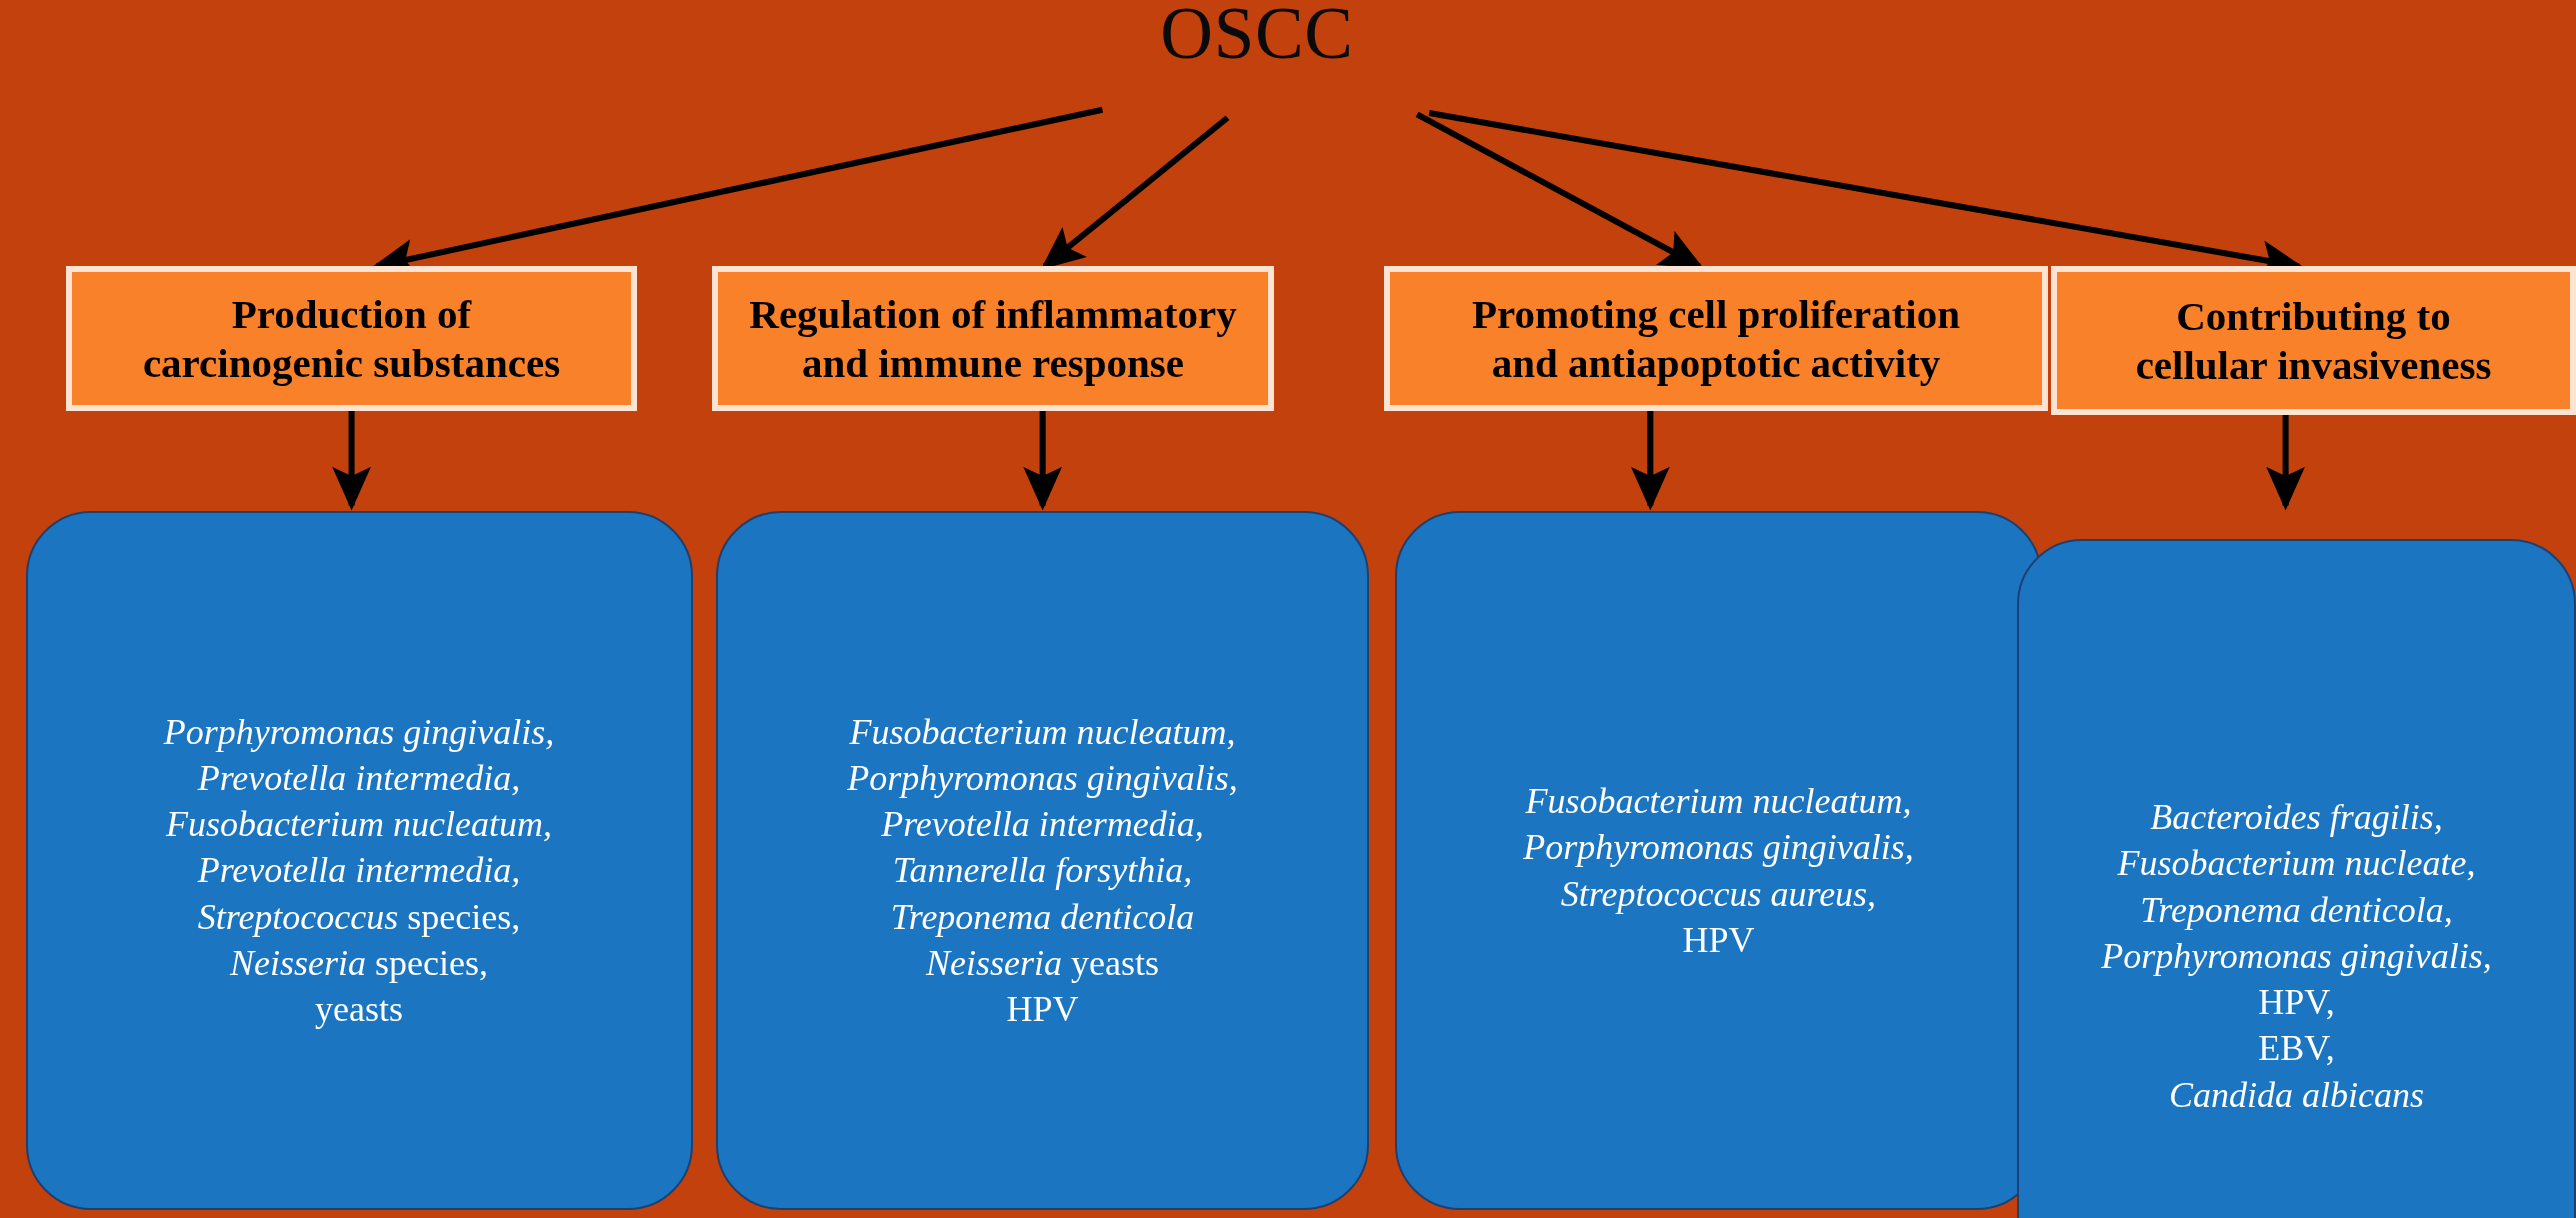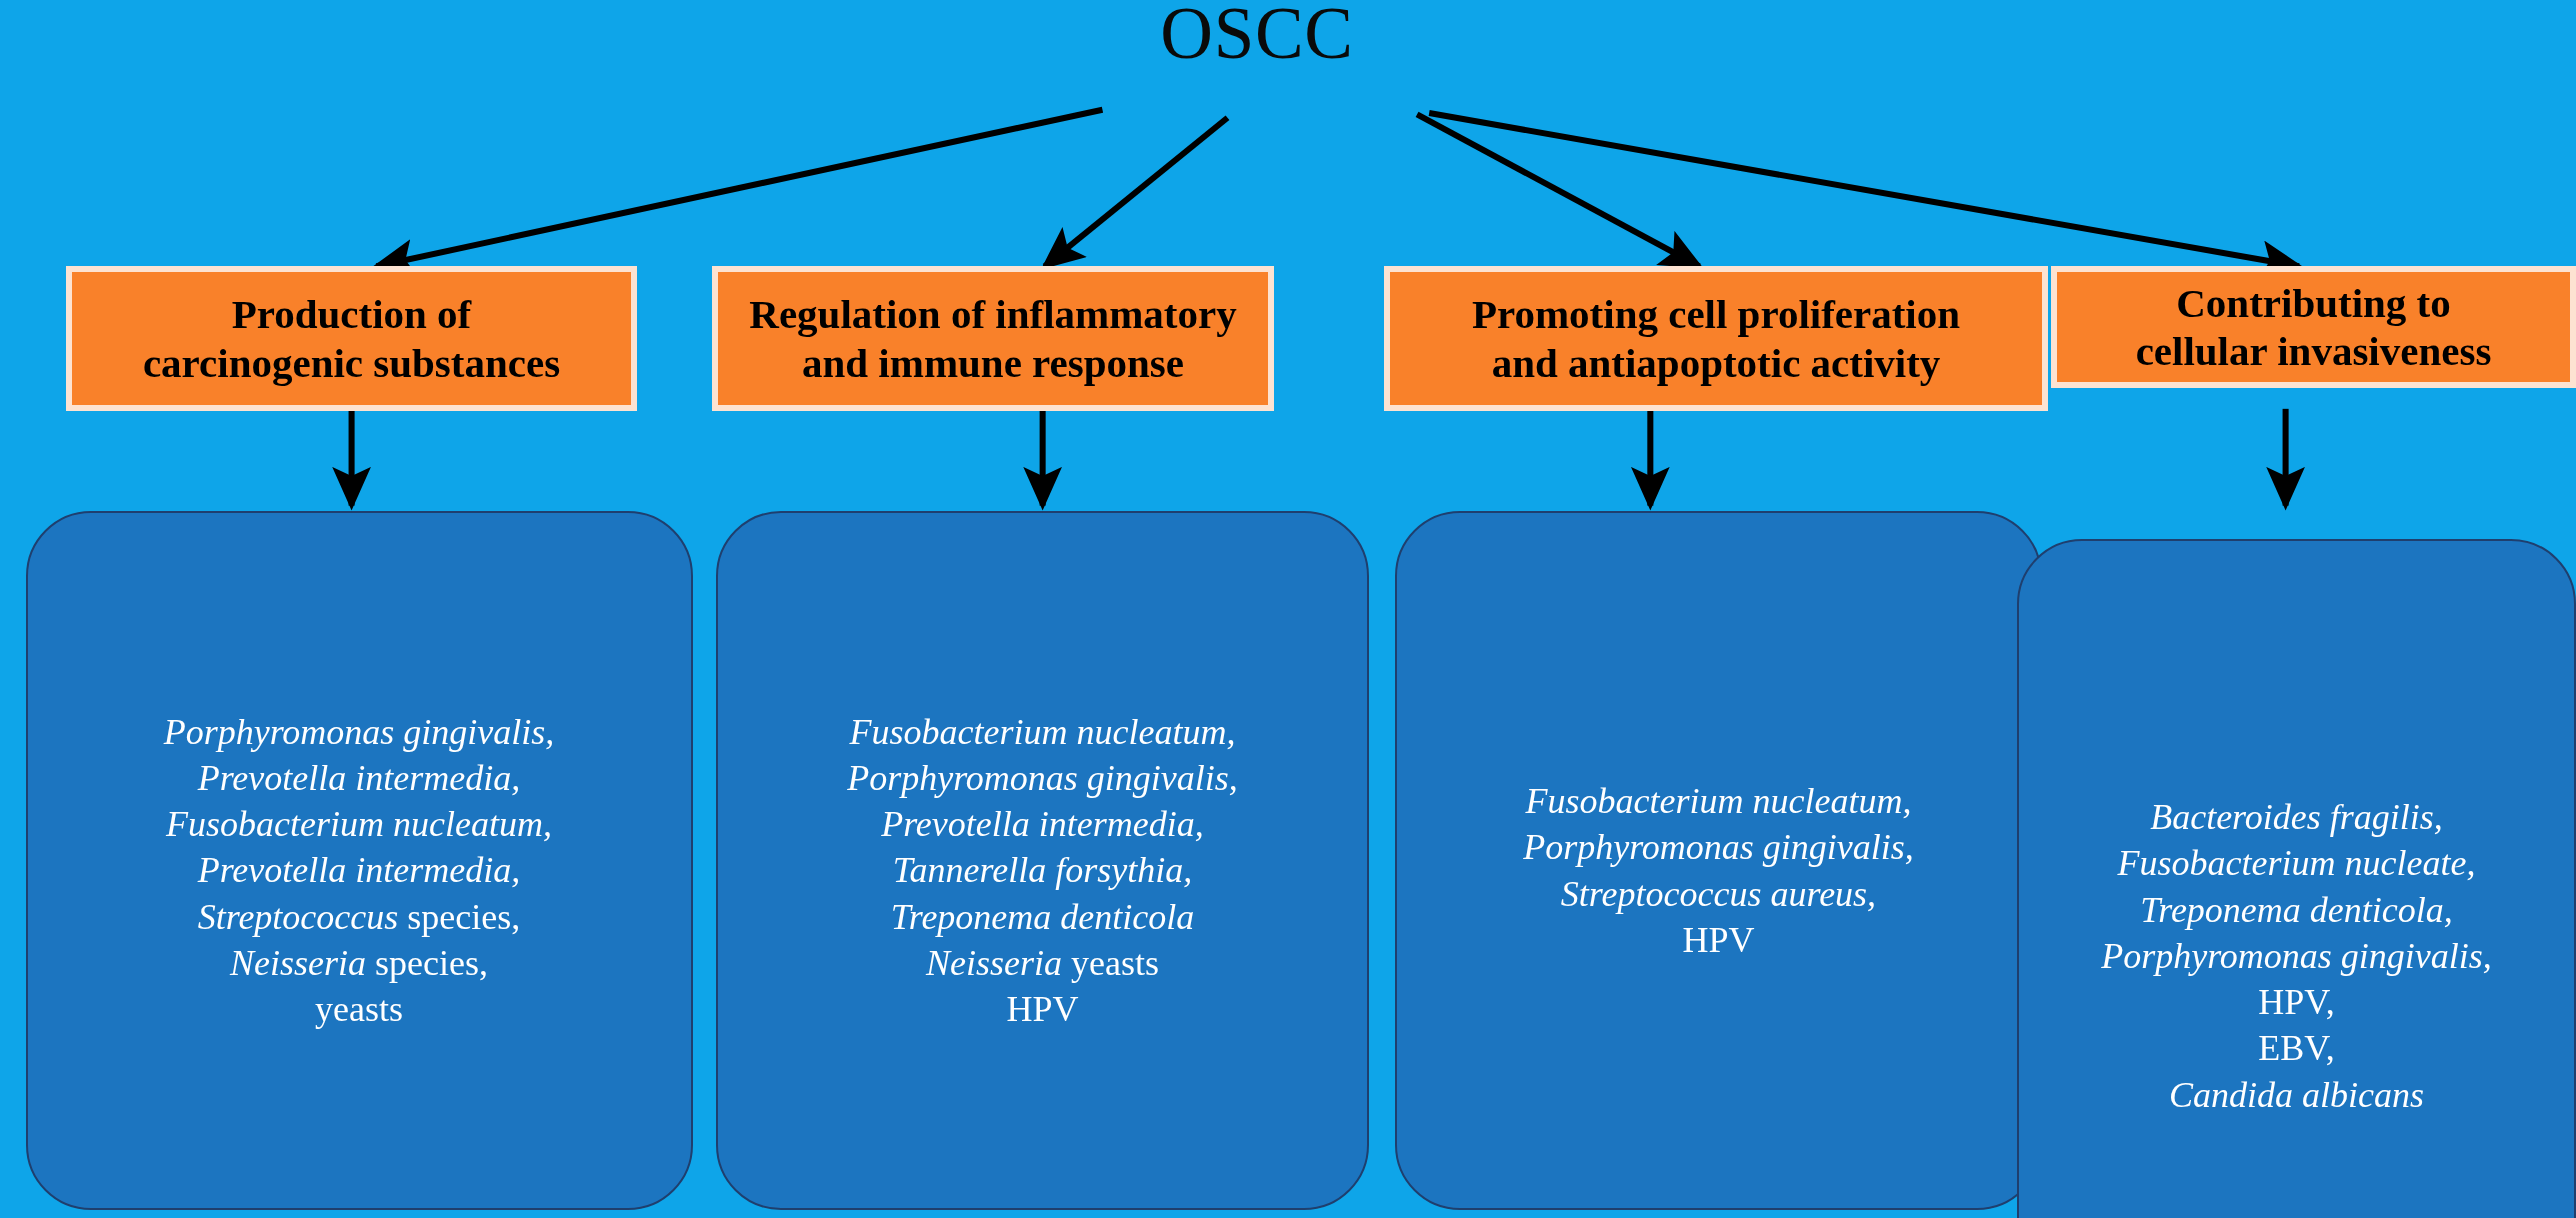--- a/index.html
+++ b/index.html
@@ -8,21 +8,21 @@
     padding: 0;
     background: #ffffff;
   }
   body {
     font-family: "Liberation Serif", "DejaVu Serif", serif;
   }
   #stage {
     position: relative;
     width: 2576px;
     height: 1219px;
-    background: #0ea5e9;
+    background: #c2410c;
     overflow: hidden;
   }
 
   
   #oscc-title {
     position: absolute;
     left: 1082px;
     top: -4px;
     width: 350px;
     text-align: center;
@@ -62,21 +62,21 @@
     font-size: 41px;
     line-height: 1.18;
     color: #000000;
     text-align: center;
     white-space: pre-line;
   }
 
   #orange-box-1 { left: 72px;  top: 272px; width: 559px;  height: 133px; }
   #orange-box-2 { left: 718px; top: 272px; width: 550px;  height: 133px; }
   #orange-box-3 { left: 1390px; top: 272px; width: 652px;  height: 133px; }
-  #orange-box-4 { left: 2057px; top: 272px; width: 513px;  height: 110px; }
+  #orange-box-4 { left: 2057px; top: 272px; width: 513px;  height: 137px; }
 
   
   .blue-box {
     position: absolute;
     background: #1C75C0;
     border: 2px solid #1F3F6E;
     border-radius: 65px;
     box-sizing: border-box;
     display: flex;
     align-items: center;

